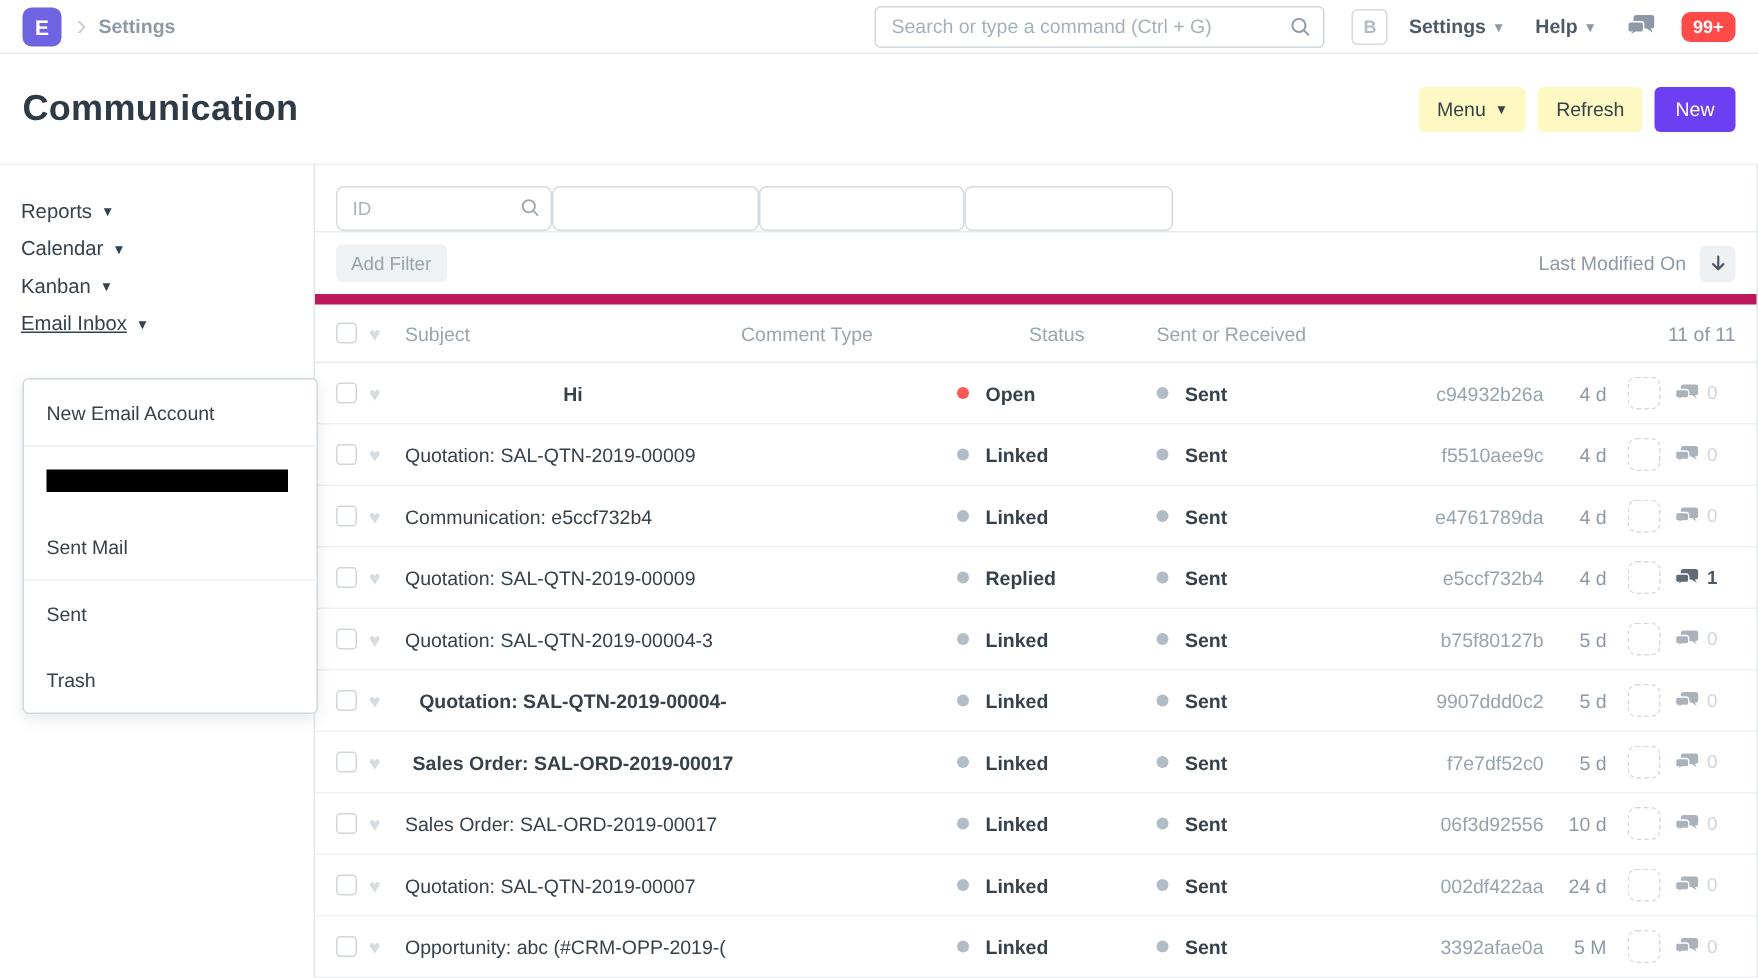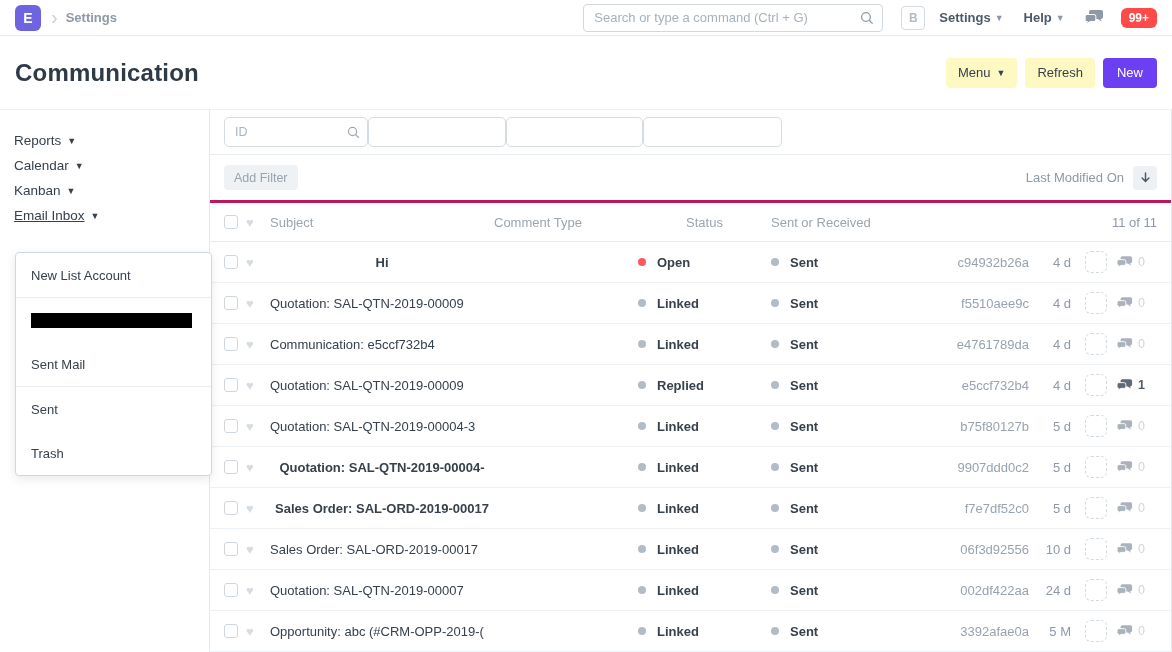--- a/index.html
+++ b/index.html
@@ -52,31 +52,31 @@
   
   .dropdown { position:absolute; left:15px; top:142px; width:197px; background:#fff; border:1px solid #d1d8dd;
               border-radius:4px; box-shadow:0 3px 10px rgba(60,70,80,.12); z-index:20; }
   .dd-group { padding:0; }
   .dd-group + .dd-group { border-top:1px solid #ebeef0; }
   .dd-item { height:44px; display:flex; align-items:center; padding:0 15px; font-size:13px; color:#36414c; cursor:pointer; }
   .black-bar { width:161px; height:15px; background:#000; }
 
   
   .main { flex:1; border-left:1px solid #e4e8eb; border-right:1px solid #e4e8eb; display:flex; flex-direction:column; }
-  .filter-fields { height:45px; display:flex; align-items:center; padding:0 14px;
+  .filter-fields { height:45px; display:flex; align-items:flex-end; padding:0 14px;
                    border-bottom:1px solid #e8ebee; }
   .ff-input { height:30px; border:1px solid #d5dce1; border-radius:5px; font-size:12.5px; font-family:inherit;
               padding:0 10px; color:#36414c; outline:none; }
   .ff-input::placeholder { color:#aab4bd; }
   .ff-id { position:relative; width:144px; flex:none; }
   .ff-id input { width:100%; padding-right:28px; }
   .ff-id .search-icon { position:absolute; right:8px; top:8px; }
   .w2 { width:138px; } .w3 { width:137px; } .w4 { width:139px; }
 
-  .filter-actions { height:48px; display:flex; align-items:center; padding:0 14px; border-bottom:3px solid #be185d; }
+  .filter-actions { height:48px; display:flex; align-items:center; padding:0 14px; border-bottom:7px solid #be185d; }
   .add-filter { height:25px; background:#eff2f5; border:none; border-radius:4px; color:#98a3ad; font-size:12.5px;
                 font-family:inherit; padding:0 10px; cursor:pointer; }
   .sort-label { margin-left:auto; font-size:13px; color:#8d99a6; cursor:pointer; }
   .sort-btn { width:24px; height:24px; background:#eef1f4; border:none; border-radius:4px; margin-left:9px;
               display:flex; align-items:center; justify-content:center; cursor:pointer; }
 
   .list-header { height:39px; display:flex; align-items:center; font-size:13px; color:#9aa5ae;
                  border-bottom:1px solid #e8ebee; padding:0 14px; }
   .list-rows { flex:1; }
   .list-row { height:41px; display:flex; align-items:center; font-size:13px; border-bottom:1px solid #eef1f3;
@@ -167,21 +167,21 @@
           <span class="caret">▼</span>
         </div>
       <div class="side-item active">
           <span class="lbl">Email Inbox</span>
           <span class="caret">▼</span>
         </div>
 
 
       <div class="dropdown">
         <div class="dd-group">
-          <div class="dd-item">New List Account</div>
+          <div class="dd-item">New Email Account</div>
         </div>
         <div class="dd-group">
           <div class="dd-item">
               <span class="black-bar"></span>
             </div>
           <div class="dd-item">Sent Mail</div>
         </div>
         <div class="dd-group">
           <div class="dd-item">Sent</div>
           <div class="dd-item">Trash</div>

